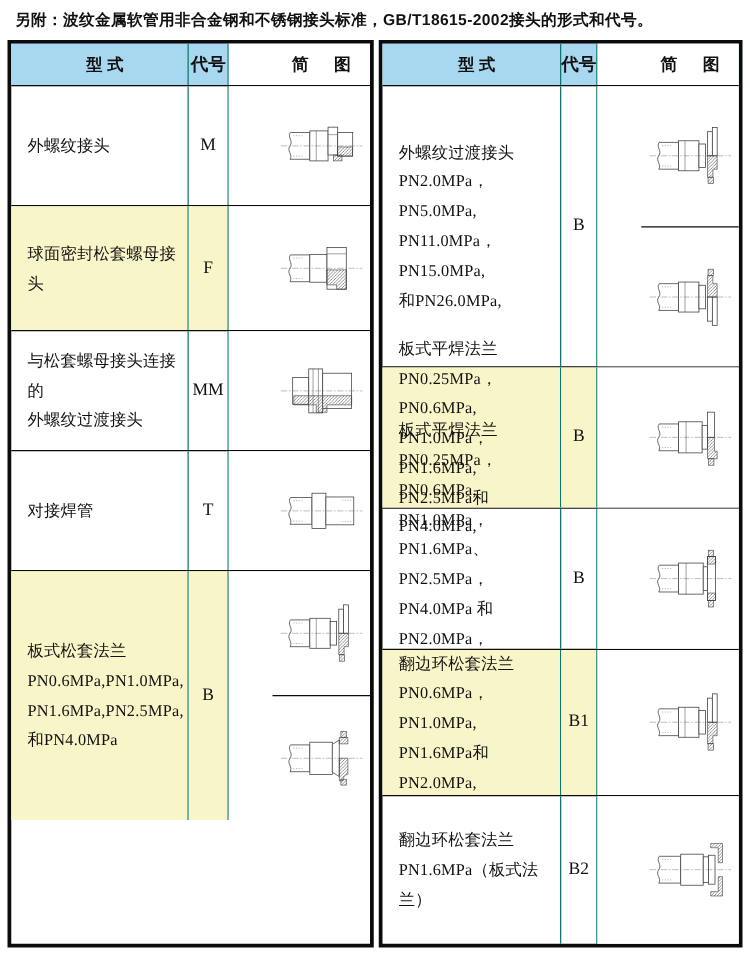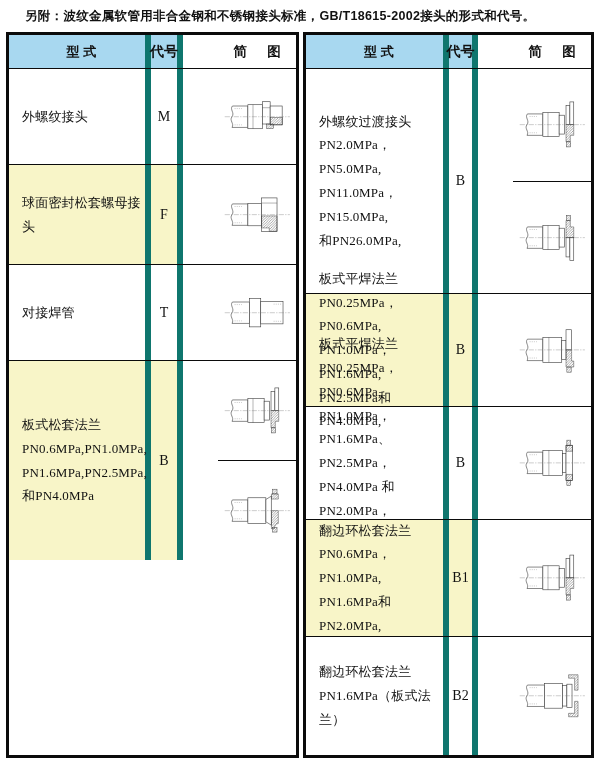--- a/index.html
+++ b/index.html
@@ -3,33 +3,33 @@
 <meta charset="utf-8">
 <style>
   * { box-sizing: border-box; margin: 0; padding: 0; }
   html, body { width: 600px; height: 768px; background: #fff; overflow: hidden; }
   body { font-family: "Liberation Serif", serif; color: #111; }
 
   .title {
     font-family: "Liberation Sans", sans-serif;
     font-weight: bold;
     font-size: 12.5px;
-    padding: 8px 0 7px 25px;
+    padding: 8px 0 7px 12px;
     letter-spacing: 0.3px;
   }
 
   .wrap { display: flex; gap: 4px; margin: 0 6px; }
 
   .tbl { border: 3px solid #0b0b0b; background: #fff; }
   .tbl-left  { width: 293px; }
   .tbl-right { width: 291px; }
 
   .row { display: flex; border-bottom: 1px solid #0b0b0b; }
   .row:last-child { border-bottom: none; }
-  .cell { border-right: 6px solid #0f766e; height: 100%; }
+  .cell { border-right: 1px solid #0f766e; height: 100%; }
   .cell:last-child { border-right: none; padding-left: 35px; }
 
   .hrow { height: 34px; background: var(--hdr, #a8d8f0); }
   .hcell {
     display: flex; align-items: center; justify-content: center;
     font-weight: bold; font-size: 13.5px; white-space: pre;
   }
 
   .type {
     width: 142px; display: flex; align-items: center;
@@ -119,20 +119,38 @@
               <rect class="ln" x="58" y="29" width="32" height="52"></rect>
               <rect class="ln" x="90" y="16" width="36" height="78"></rect>
               <line class="inl" x1="90" y1="28" x2="126" y2="28"></line>
               <path class="ht" d="M90 58 h36 v36 h-18 v-8 h-18 z"></path>
               <line class="cl" x1="4" y1="55" x2="156" y2="55"></line>
             </svg>
           </div>
       </div>
     </div>
 
+    <div class="row l2">
+      <div class="cell type">与松套螺母接头连接的
+外螺纹过渡接头</div>
+      <div class="cell code">MM</div>
+      <div class="cell diag">
+        <div class="dwrap">
+            <svg class="dsvg" viewBox="0 0 160 110" preserveAspectRatio="xMidYMid meet">
+              <rect class="ln" x="26" y="30" width="30" height="50"></rect>
+              <rect class="ln" x="56" y="14" width="26" height="82"></rect>
+              <line class="inl" x1="64" y1="14" x2="64" y2="96"></line>
+              <line class="inl" x1="74" y1="14" x2="74" y2="96"></line>
+              <rect class="ln" x="82" y="22" width="54" height="66"></rect>
+              <path class="ht" d="M28 64 h108 v17 h-46 v14 h-20 v-14 h-42 z"></path>
+              <line class="cl" x1="4" y1="55" x2="156" y2="55"></line>
+            </svg>
+          </div>
+      </div>
+    </div>
 
 
     <div class="row l4">
       <div class="cell type">对接焊管</div>
       <div class="cell code">T</div>
       <div class="cell diag">
         <div class="dwrap">
             <svg class="dsvg" viewBox="0 0 160 110" preserveAspectRatio="xMidYMid meet">
               <path class="ln" d="M22 30 C15 38 28 46 21 55 C14 64 27 71 21 80 L62 80 L62 30 Z"></path>
               <line class="dsh" x1="27" y1="36" x2="44" y2="36"></line>

